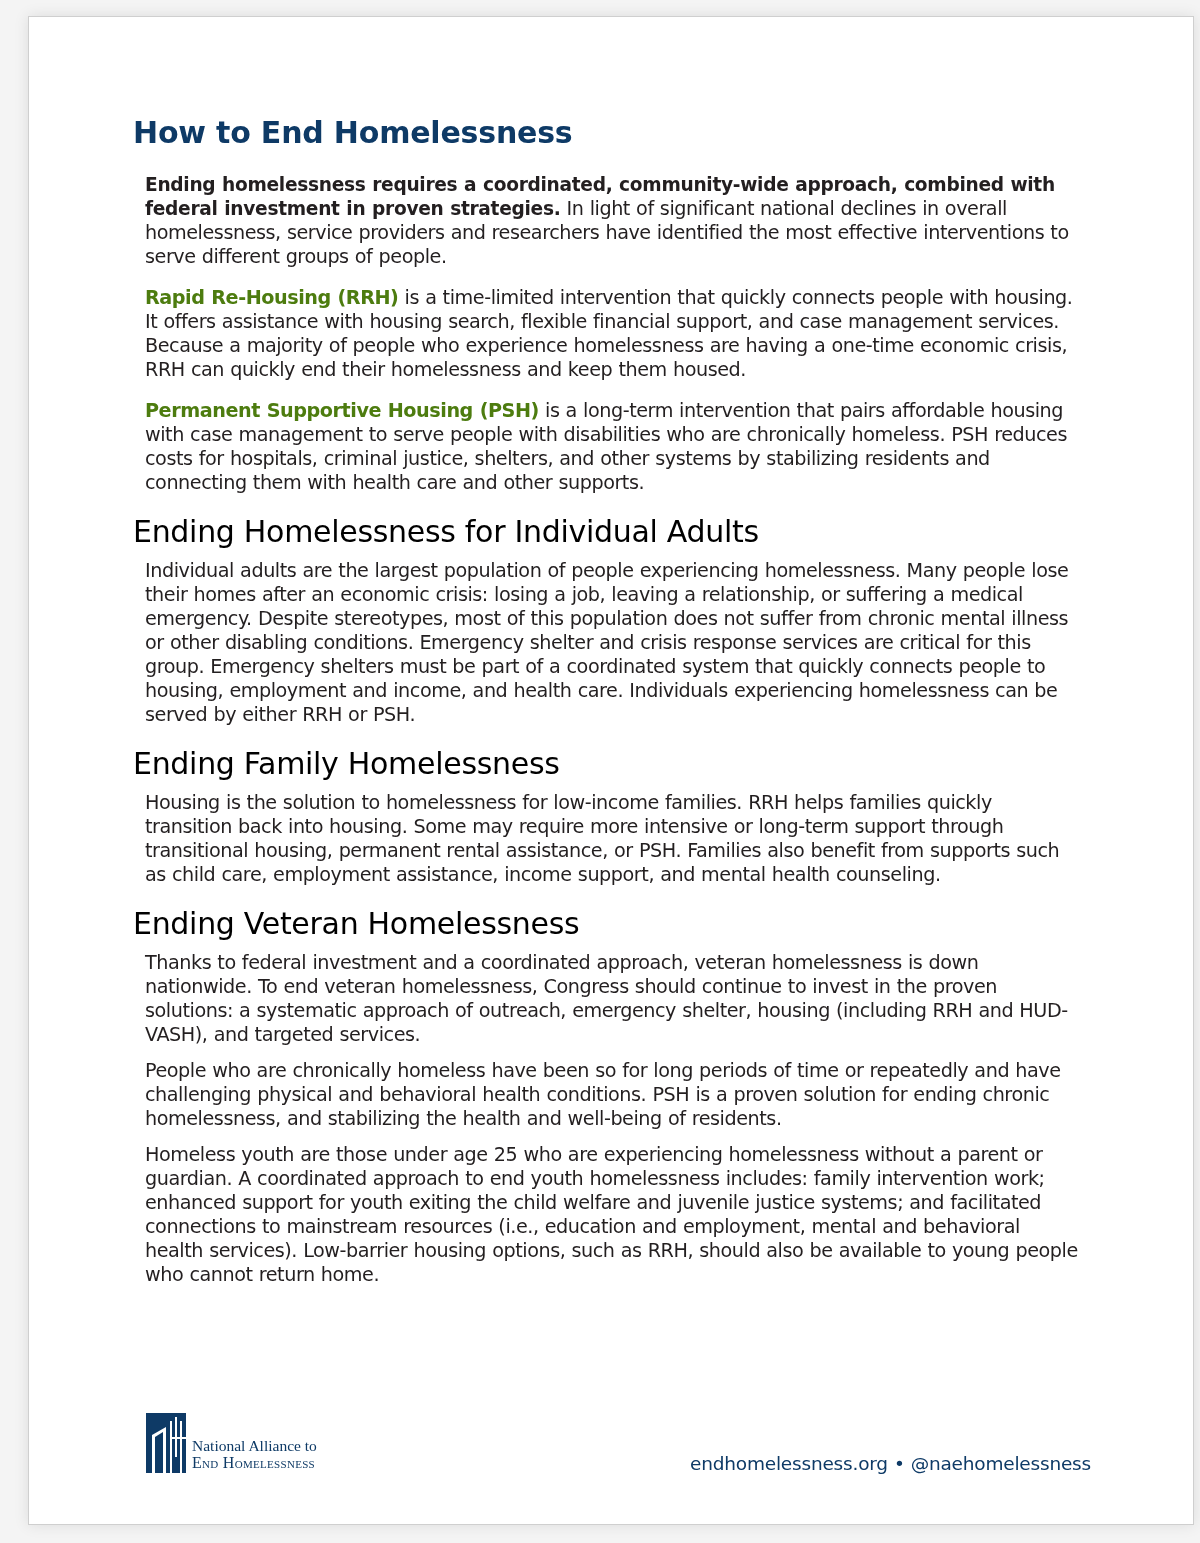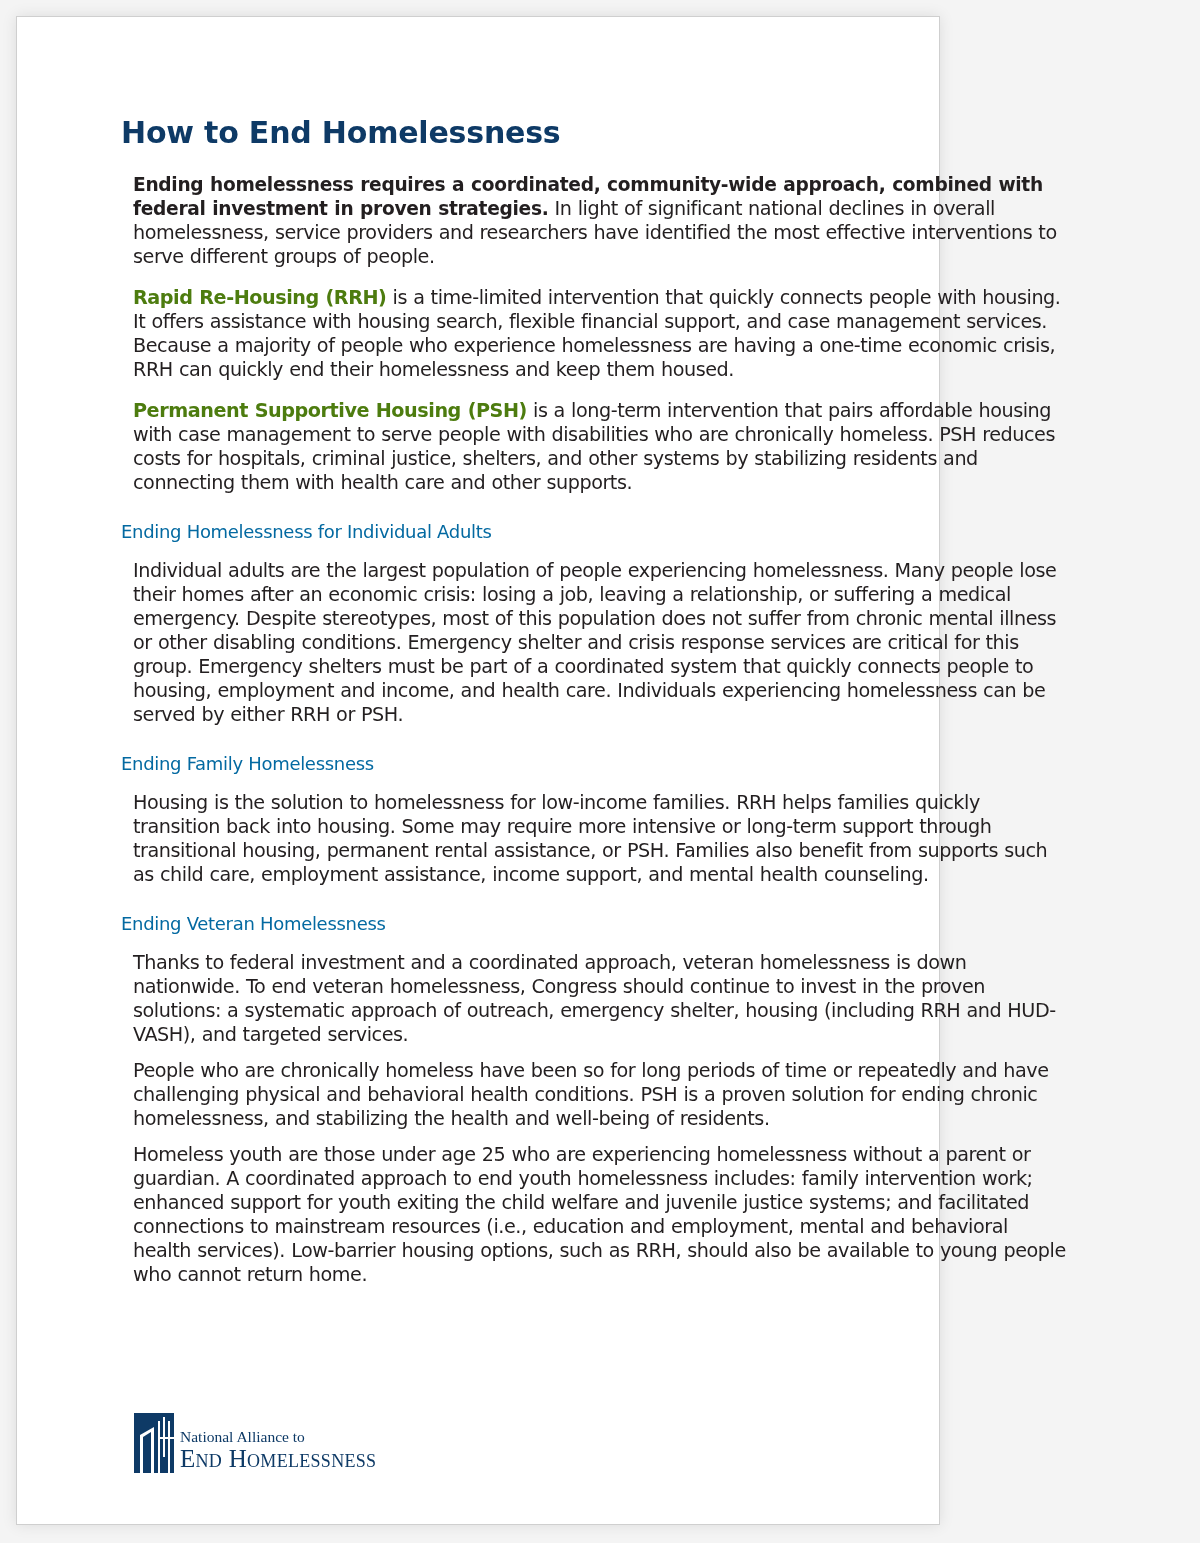--- a/index.html
+++ b/index.html
@@ -5,22 +5,22 @@
   html, body { margin: 0; padding: 0; }
   body {
     width: 1200px; height: 1543px;
     background: #f4f4f4;
     position: relative;
     font-family: "Liberation Sans", "DejaVu Sans", sans-serif;
     overflow: hidden;
   }
   .page {
     position: absolute;
-    left: 16px; top: 16px;
-    width: 924px; height: 1509px;
+    left: 28px; top: 16px;
+    width: 1166px; height: 1509px;
     background: #ffffff;
     border: 1px solid #cfcfcf;
     box-shadow: 0 0 14px rgba(0,0,0,0.10);
     box-sizing: border-box;
   }
   .content {
     position: absolute;
     left: 104px; top: 96px;
     width: 962px;
     color: #231f20;
@@ -43,41 +43,41 @@
     letter-spacing: -0.45px;
     word-spacing: 0.5px;
   }
   .lead-bold { font-weight: bold; font-family: "DejaVu Sans", sans-serif; letter-spacing: -0.3px; font-size: 18.6px;}
   .term { color: #4d7c0f; font-weight: bold; }
   .intro { margin-bottom: 17px; }
   .defn { margin-bottom: 17px; }
   h2 {
     font-family: "DejaVu Sans", sans-serif;
     font-weight: normal;
-    font-size: 18px;
-    color: #0369a1;
+    font-size: 30px;
+    color: #000000;
     margin: 22px 0 8px 0;
     line-height: 30px;
     letter-spacing: -0.3px;
   }
   .footer-logo {
     position: absolute;
     left: 104px; top: 1396px;
     display: flex; align-items: flex-end; padding-left: 13px;
   }
   .logo-mark { width: 40px; height: 60px; display:block; }
   .logo-text {
     margin-left: 6px;
     font-family: "Liberation Serif", "DejaVu Serif", serif;
     color: #0e3a66;
     line-height: 1;
     padding-bottom: 2px;
   }
   .logo-line1 { font-size: 15.5px; display:block; margin-bottom: 2px; }
-  .logo-line2 { font-size: 25px; display:block; font-variant: small-caps; letter-spacing: 0.3px; }
+  .logo-line2 { font-size: 16px; display:block; font-variant: small-caps; letter-spacing: 0.3px; }
   .footer-links {
     position: absolute;
     right: 102px; top: 1436px;
     font-family: "DejaVu Sans", sans-serif;
     font-size: 18.5px;
     color: #0e3a66;
     letter-spacing: -0.2px;
   }
   .footer-links a { color: inherit; text-decoration: none; }
   .sep { margin: 0 6px; }
@@ -128,13 +128,16 @@
       <rect x="26" y="8" width="8" height="52" fill="#0e3a66"></rect>
       <rect x="29" y="4" width="2" height="40" fill="#ffffff"></rect>
       <rect x="24" y="24" width="16" height="2" fill="#ffffff"></rect>
     </svg>
     <div class="logo-text">
       <span class="logo-line1">National Alliance to</span>
       <span class="logo-line2">End Homelessness</span>
     </div>
   </div>
 
+  <div class="footer-links">
+    <a>endhomelessness.org</a><span class="sep">•</span><a>@naehomelessness</a>
+  </div>
 </div>
 
 </body></html>

